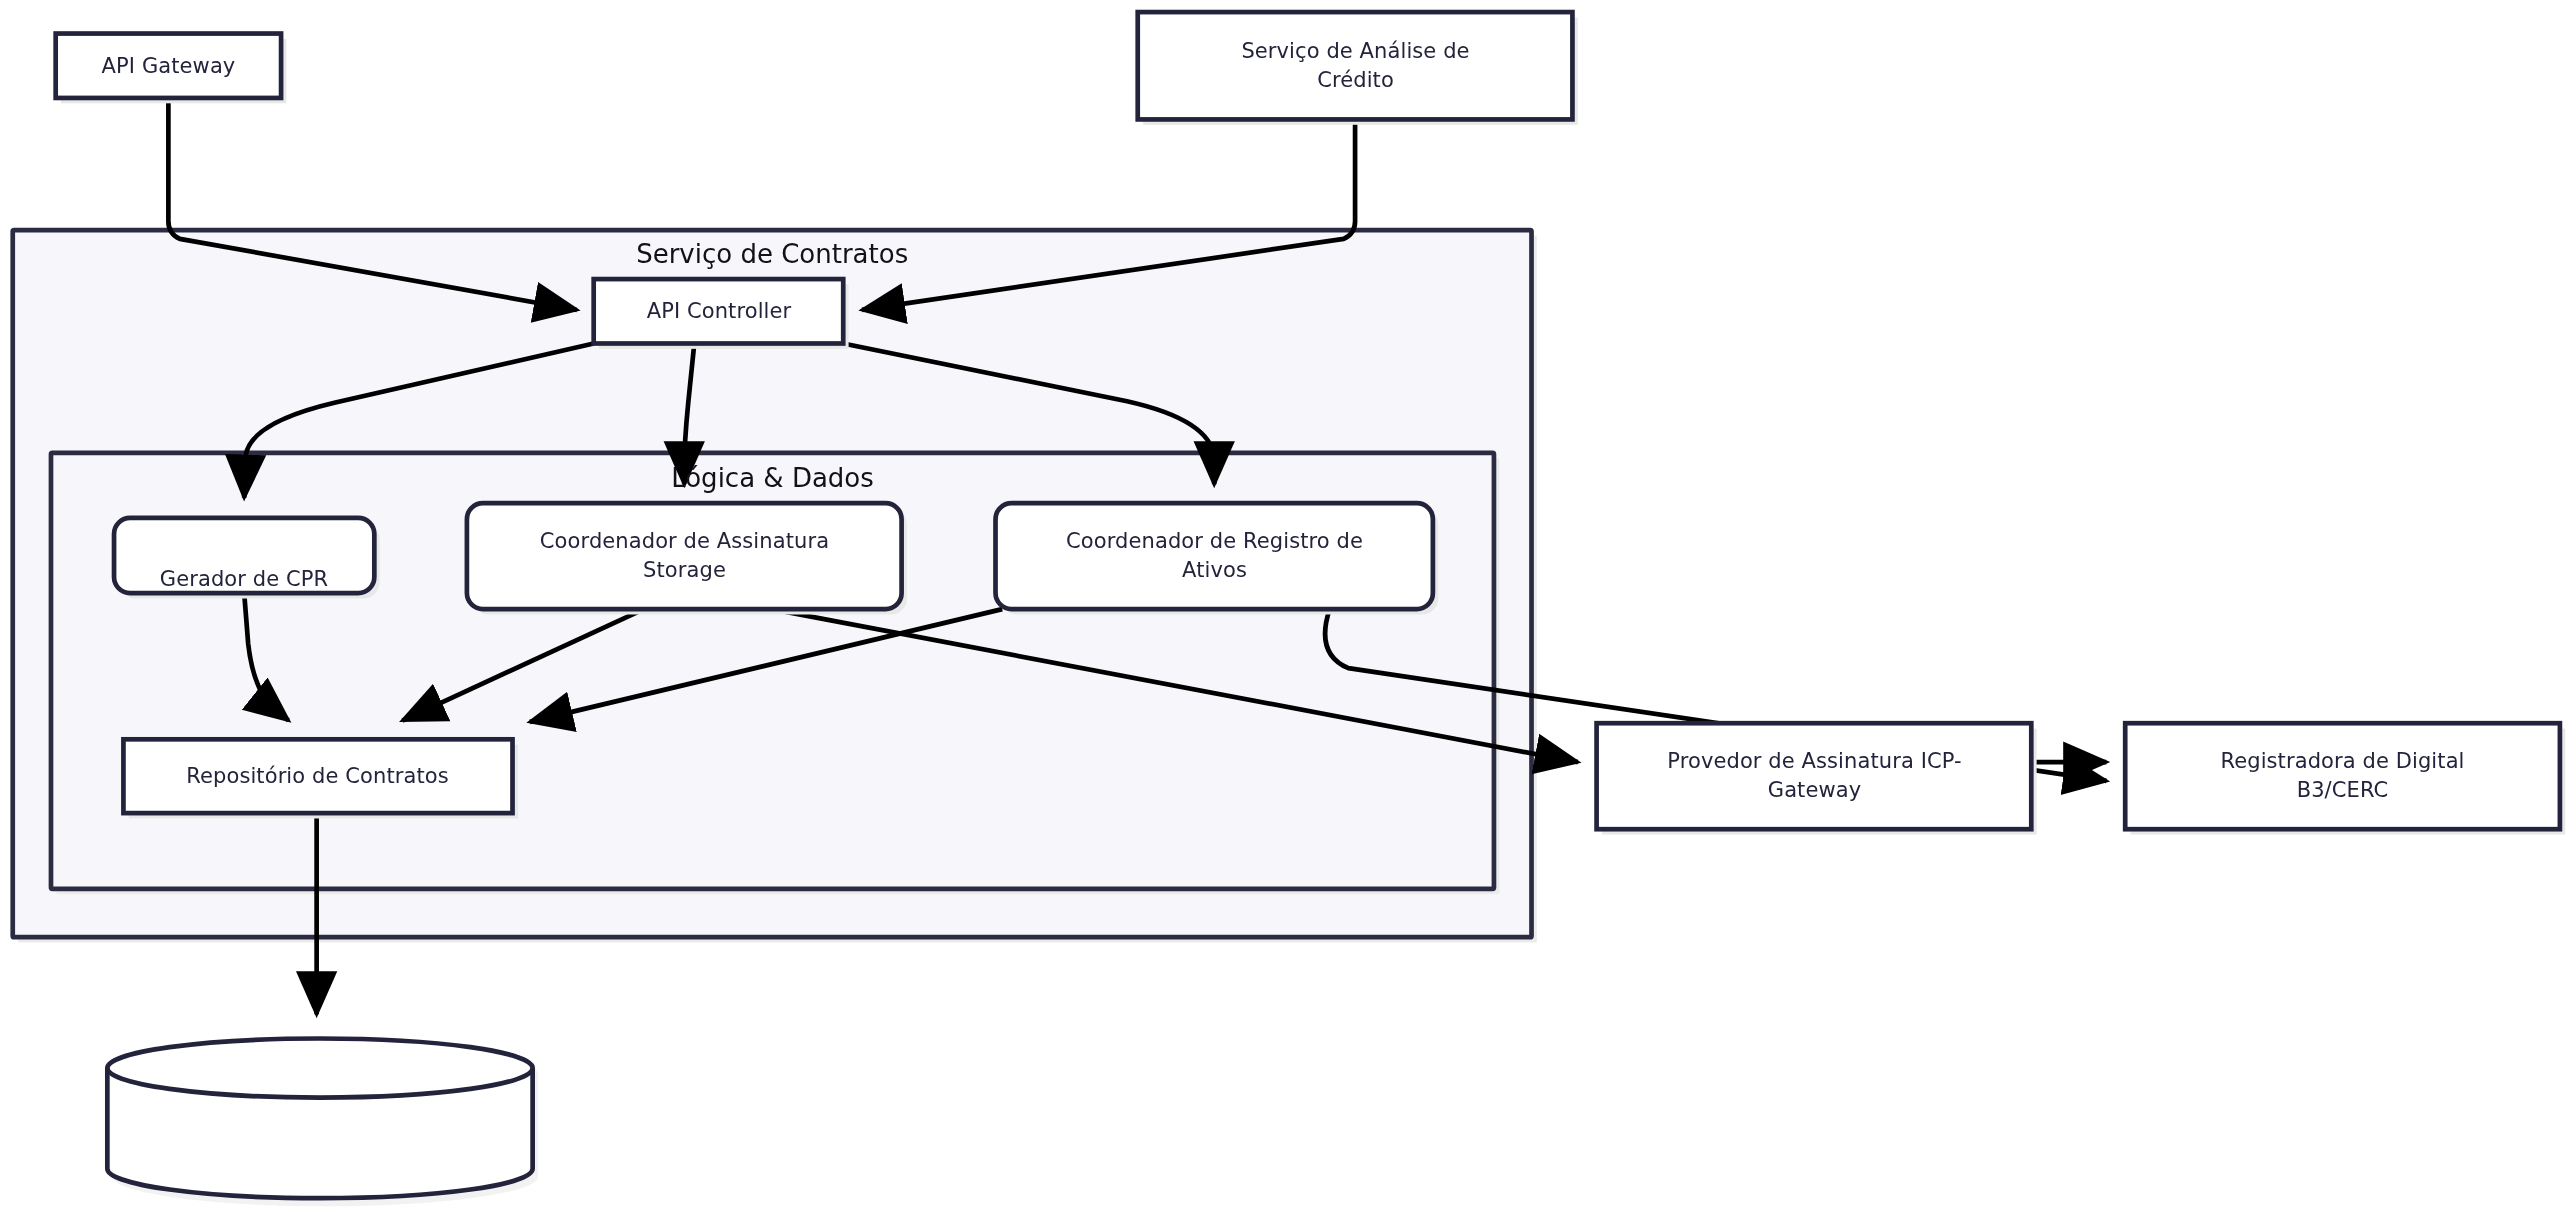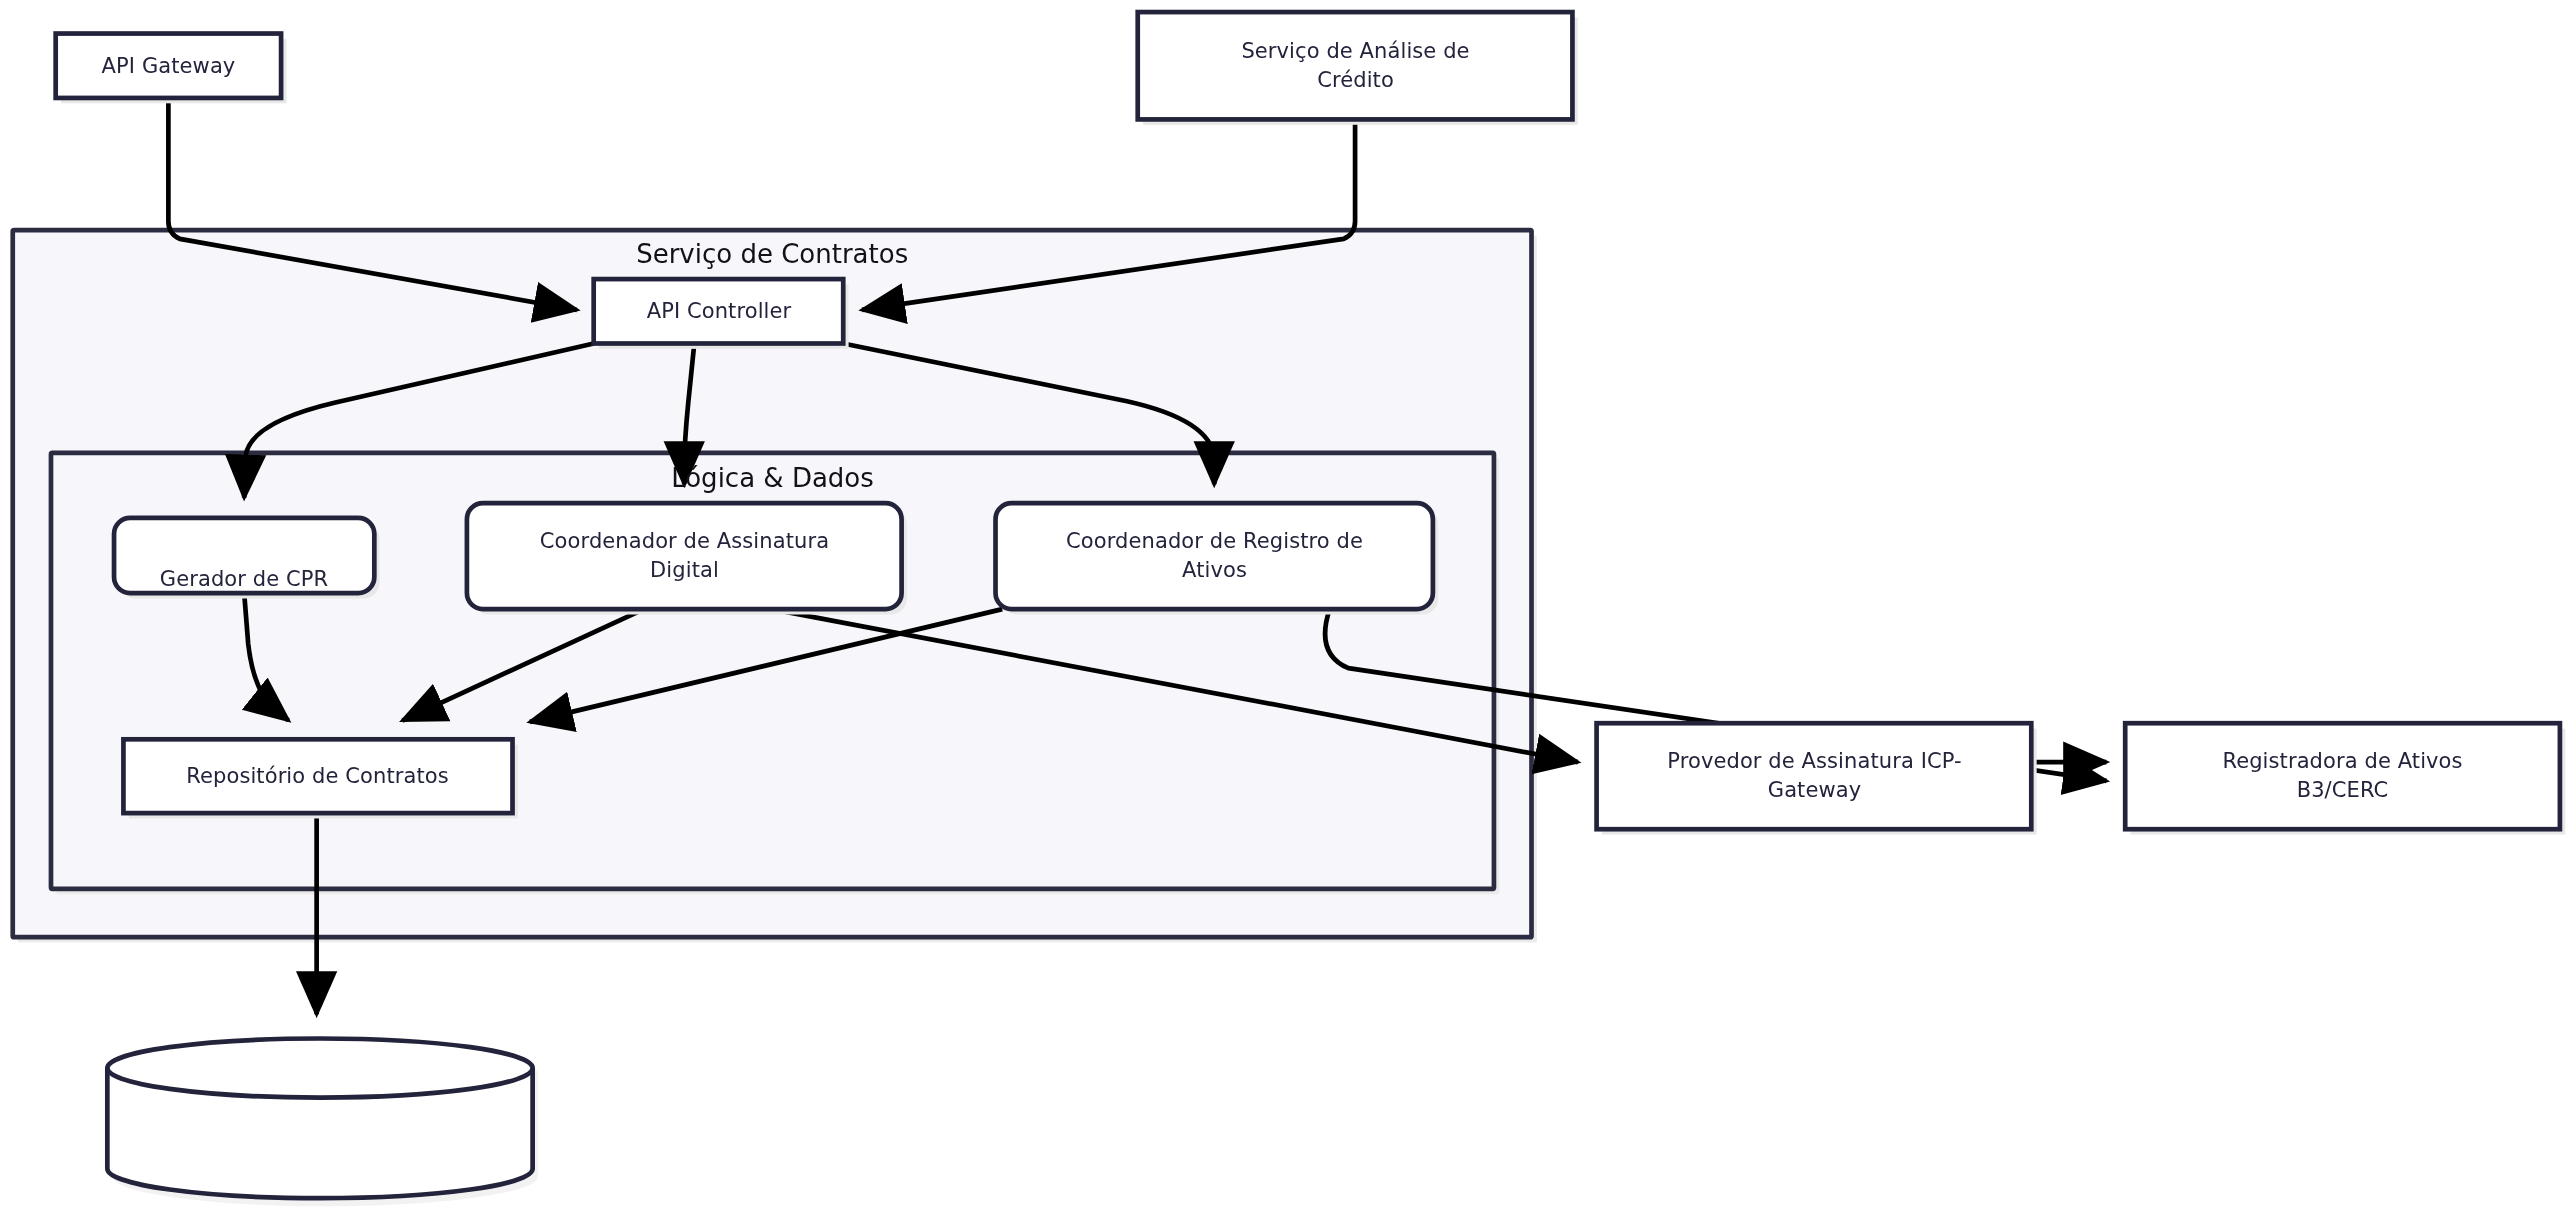--- a/index.html
+++ b/index.html
@@ -161,28 +161,28 @@
   <div class="node-label" style="left:56px; top:34px; width:225px; height:64px;">API Gateway</div>
 
   <div class="node-label" style="left:594px; top:279px; width:250px; height:64px;">API Controller</div>
 
   <div class="node-label" style="left:1138px; top:12px; width:435px; height:107px;">Serviço de Análise de
 Crédito</div>
 
   <div class="node-label" style="left:114px; top:542px; width:260px; height:75px;">Gerador de CPR</div>
 
   <div class="node-label" style="left:467px; top:503px; width:435px; height:106px;">Coordenador de Assinatura
-Digital</div>
+Storage</div>
 
   <div class="node-label" style="left:123px; top:739px; width:389px; height:74px;">Repositório de Contratos</div>
 
   <div class="node-label" style="left:996px; top:503px; width:437px; height:106px;">Coordenador de Registro de
 Ativos</div>
 
   <div class="node-label" style="left:1597px; top:723px; width:435px; height:106px;">Provedor de Assinatura ICP-
 Gateway</div>
 
-  <div class="node-label" style="left:2125px; top:723px; width:435px; height:106px;">Registradora de Ativos
+  <div class="node-label" style="left:2125px; top:723px; width:435px; height:106px;">Registradora de Digital
 B3/CERC</div>
 
 
 </div>
 
 
 </body></html>

